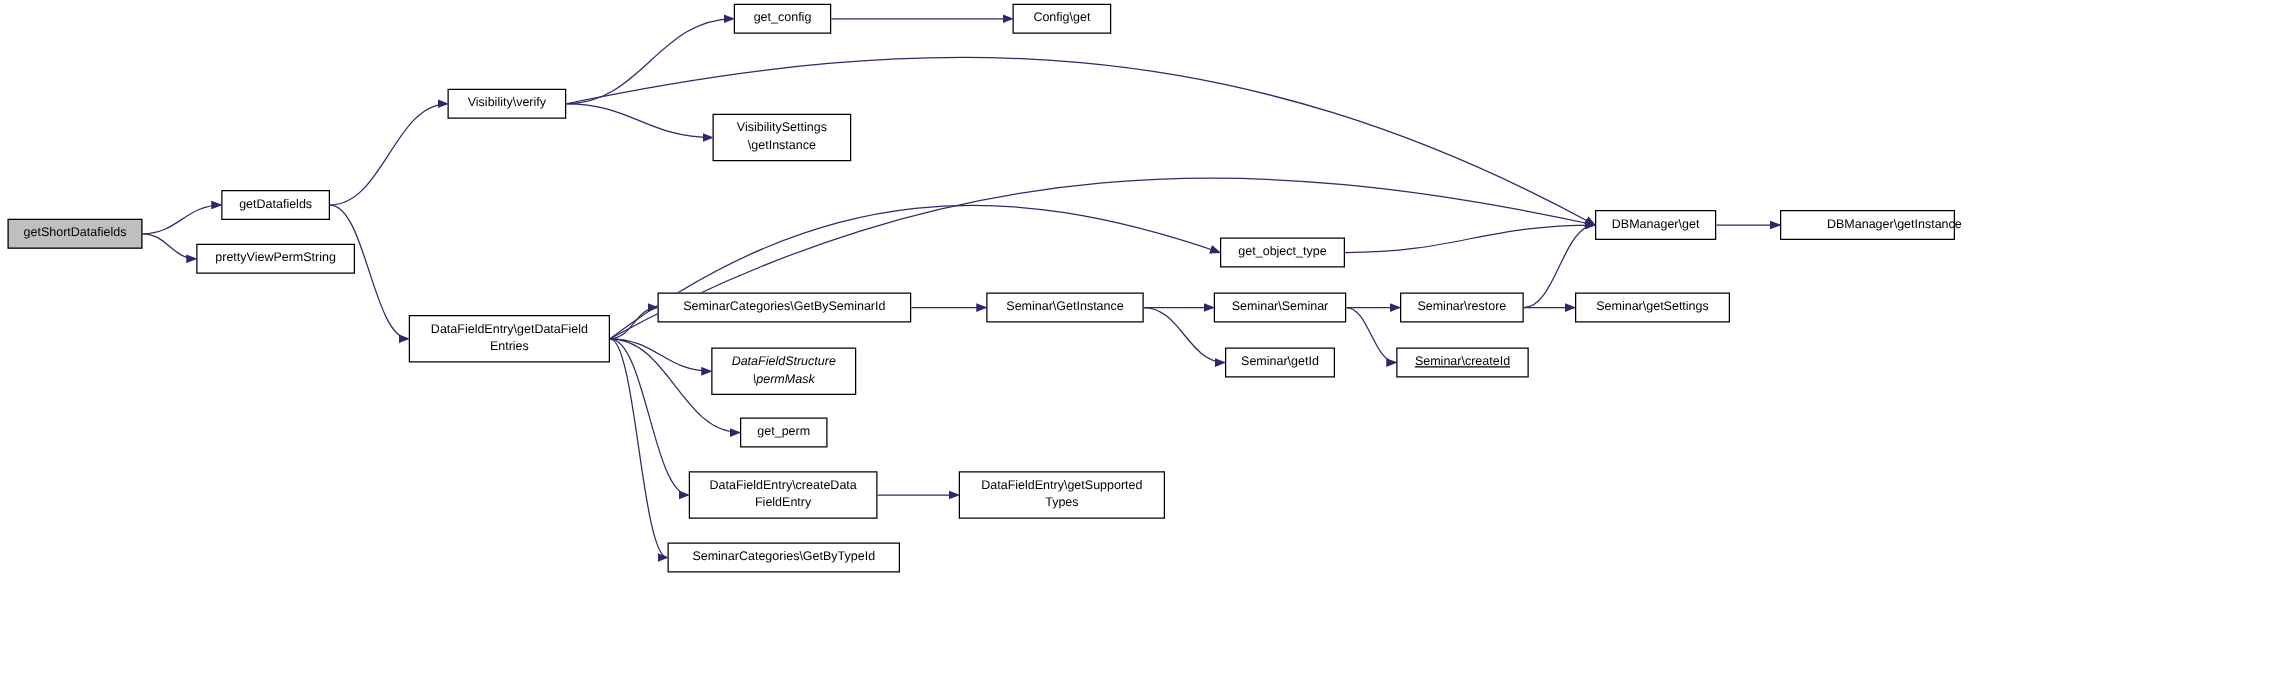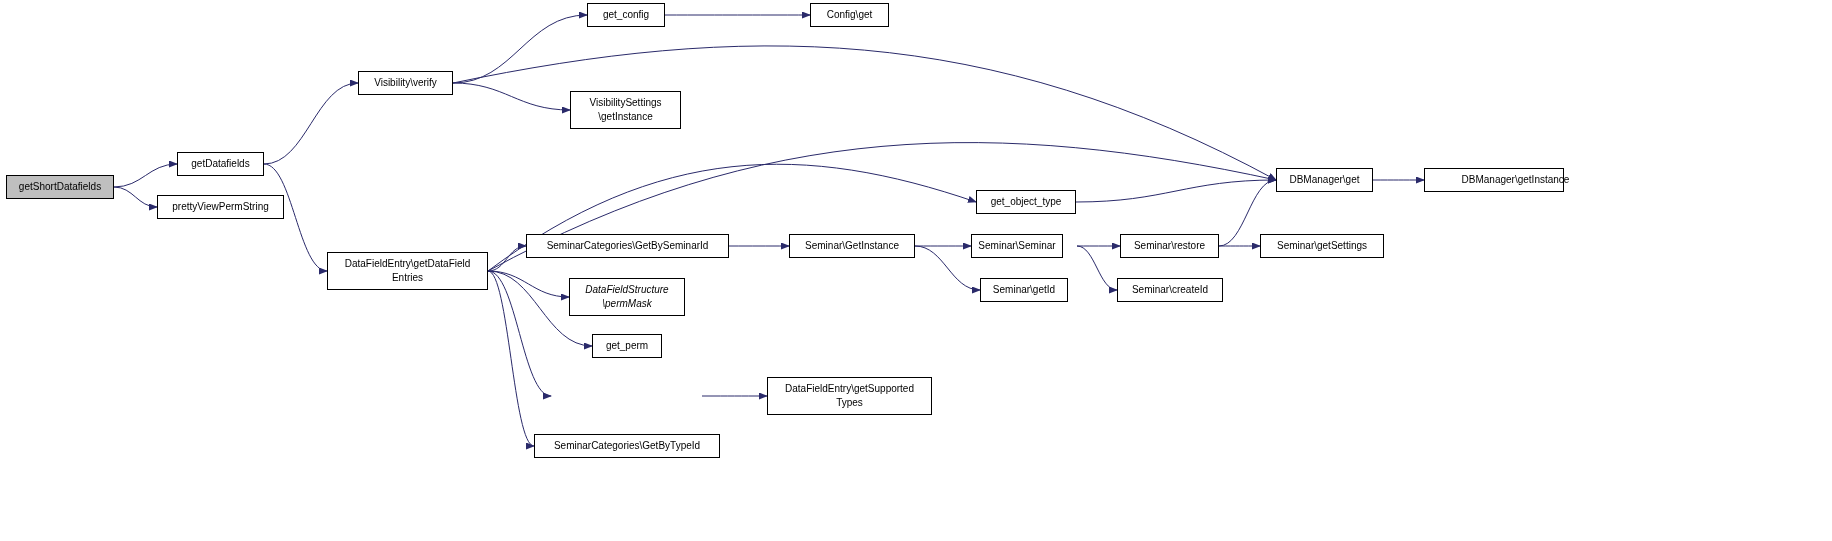--- a/index.html
+++ b/index.html
@@ -87,25 +87,27 @@
     <div class="node" style="left: 587px; top: 3px; width: 78px; height: 24px;">get_config</div>
     <div class="node" style="left: 810px; top: 3px; width: 79px; height: 24px;">Config\get</div>
     <div class="node" style="left: 327px; top: 252px; width: 161px; height: 38px;">DataFieldEntry\getDataField
 Entries</div>
     <div class="node" style="left: 570px; top: 91px; width: 111px; height: 38px;">VisibilitySettings
 \getInstance</div>
     <div class="node" style="left: 526px; top: 234px; width: 203px; height: 24px;">SeminarCategories\GetBySeminarId</div>
     <div class="node" style="left: 569px; top: 278px; width: 116px; height: 38px; font-style: italic;">DataFieldStructure
 \permMask</div>
     <div class="node" style="left: 592px; top: 334px; width: 70px; height: 24px;">get_perm</div>
+    <div class="node" style="left: 551px; top: 377px; width: 151px; height: 38px;">DataFieldEntry\createData
+FieldEntry</div>
     <div class="node" style="left: 534px; top: 434px; width: 186px; height: 24px;">SeminarCategories\GetByTypeId</div>
     <div class="node" style="left: 767px; top: 377px; width: 165px; height: 38px;">DataFieldEntry\getSupported
 Types</div>
     <div class="node" style="left: 976px; top: 190px; width: 100px; height: 24px;">get_object_type</div>
     <div class="node" style="left: 789px; top: 234px; width: 126px; height: 24px;">Seminar\GetInstance</div>
-    <div class="node" style="left: 971px; top: 234px; width: 92px; height: 24px;">Seminar\Seminar</div>
+    <div class="node" style="left: 971px; top: 234px; width: 106px; height: 24px;">Seminar\Seminar</div>
     <div class="node" style="left: 980px; top: 278px; width: 88px; height: 24px;">Seminar\getId</div>
     <div class="node" style="left: 1120px; top: 234px; width: 99px; height: 24px;">Seminar\restore</div>
-    <div class="node" style="left: 1117px; top: 278px; width: 106px; height: 24px;">Seminar\createId</div>
+    <div class="node" style="left: 1117px; top: 278px; width: 106px; height: 24px; text-decoration: underline;">Seminar\createId</div>
     <div class="node" style="left: 1260px; top: 234px; width: 124px; height: 24px;">Seminar\getSettings</div>
     <div class="node" style="left: 1276px; top: 168px; width: 97px; height: 24px;">DBManager\get</div>
     <div class="node" style="left: 1424px; top: 168px; width: 140px; height: 24px; padding-left: 46px;">DBManager\getInstance</div>
   </div>
 
 </body></html>

